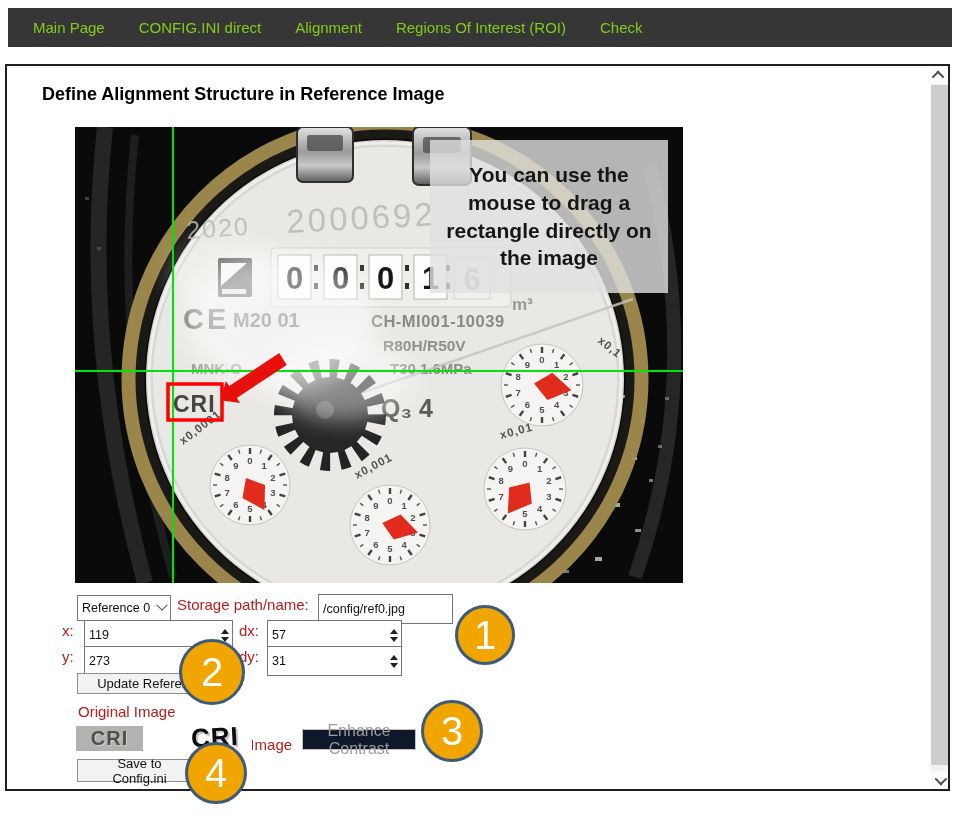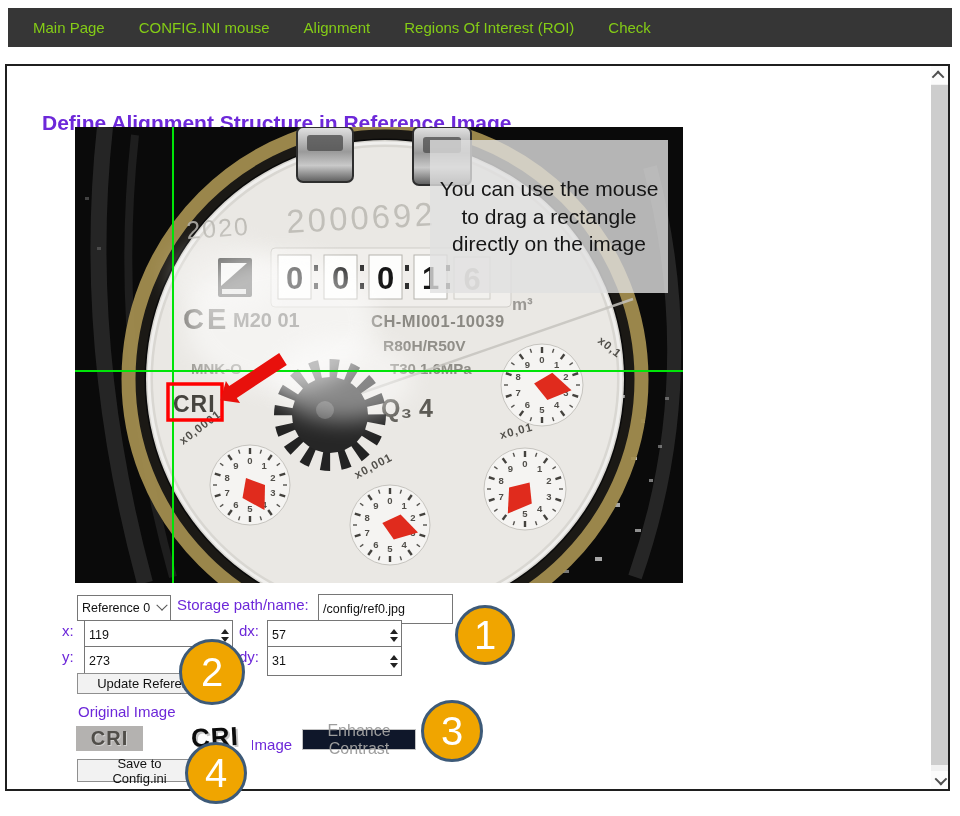--- a/index.html
+++ b/index.html
@@ -5,29 +5,29 @@
   html,body{margin:0;padding:0;background:#ffffff;width:960px;height:816px;overflow:hidden;
             font-family:"Liberation Sans",sans-serif;position:relative;}
   
   #nav{position:absolute;left:8px;top:8px;width:944px;height:39px;background:#363636;
        display:flex;align-items:center;gap:34px;padding-left:25px;box-sizing:border-box;}
   .nav-item{color:#84cc16;font-size:15px;white-space:nowrap;cursor:pointer;}
   
   #frame{position:absolute;left:5px;top:64px;width:945px;height:727px;border:2px solid #1f1f1f;
          box-sizing:border-box;background:#ffffff;}
   #frame-content{position:absolute;inset:0;}
-  #page-title{position:absolute;left:35px;top:18px;font-size:21px;font-weight:bold;color:#6d28d9;margin-top:27px;}
+  #page-title{position:absolute;left:35px;top:18px;font-size:18px;font-weight:bold;color:#000000;}
   
   #canvas{position:absolute;left:68px;top:61px;width:608px;height:456px;background:#050505;overflow:hidden;}
   #meter-svg{position:absolute;left:0;top:0;}
   #drag-hint{position:absolute;left:355px;top:13px;width:238px;height:153px;background:rgba(224,224,224,0.80);
              display:flex;align-items:center;justify-content:center;text-align:center;
-             font-size:21px;line-height:1.33;color:#161616;padding:2px 8px;box-sizing:border-box;}
-  
-  .lbl{position:absolute;font-size:15px;color:#6d28d9;white-space:nowrap;}
+             font-size:21px;line-height:1.33;color:#161616;padding:2px 8px;box-sizing:border-box;font-weight:bold;}
+  
+  .lbl{position:absolute;font-size:15px;color:#b91c1c;white-space:nowrap;}
   .field{position:absolute;height:30px;}
   .field input{width:100%;height:100%;box-sizing:border-box;border:1px solid #767676;
                font-family:"Liberation Sans",sans-serif;font-size:12.5px;padding:0 16px 0 4px;color:#111;}
   .field input.nospin{padding-right:4px;}
   .spinner{position:absolute;right:2px;top:2px;bottom:2px;width:13px;display:flex;flex-direction:column;
            align-items:center;justify-content:center;gap:3px;background:#fff;cursor:pointer;}
   .tri-up{width:0;height:0;border-left:4px solid transparent;border-right:4px solid transparent;
           border-bottom:5px solid #222;}
   .tri-down{width:0;height:0;border-left:4px solid transparent;border-right:4px solid transparent;
             border-top:5px solid #222;}
@@ -60,21 +60,21 @@
   .chev{width:7px;height:7px;border-left:2px solid #4e4e4e;border-top:2px solid #4e4e4e;}
   .chev.up{transform:rotate(45deg) translateY(2px);}
   .chev.down{transform:rotate(225deg) translateY(2px);}
   #scroll-thumb{position:absolute;left:0;top:19px;width:17px;height:680px;background:#cdcdcd;cursor:pointer;}
 </style>
 </head>
 <body>
 
 <div id="nav">
   <span class="nav-item">Main Page</span>
-  <span class="nav-item">CONFIG.INI mouse</span>
+  <span class="nav-item">CONFIG.INI direct</span>
   <span class="nav-item">Alignment</span>
   <span class="nav-item">Regions Of Interest (ROI)</span>
   <span class="nav-item">Check</span>
 </div>
 
 <div id="frame">
 <div id="frame-content">
 
   <div id="page-title">Define Alignment Structure in Reference Image</div>
 

